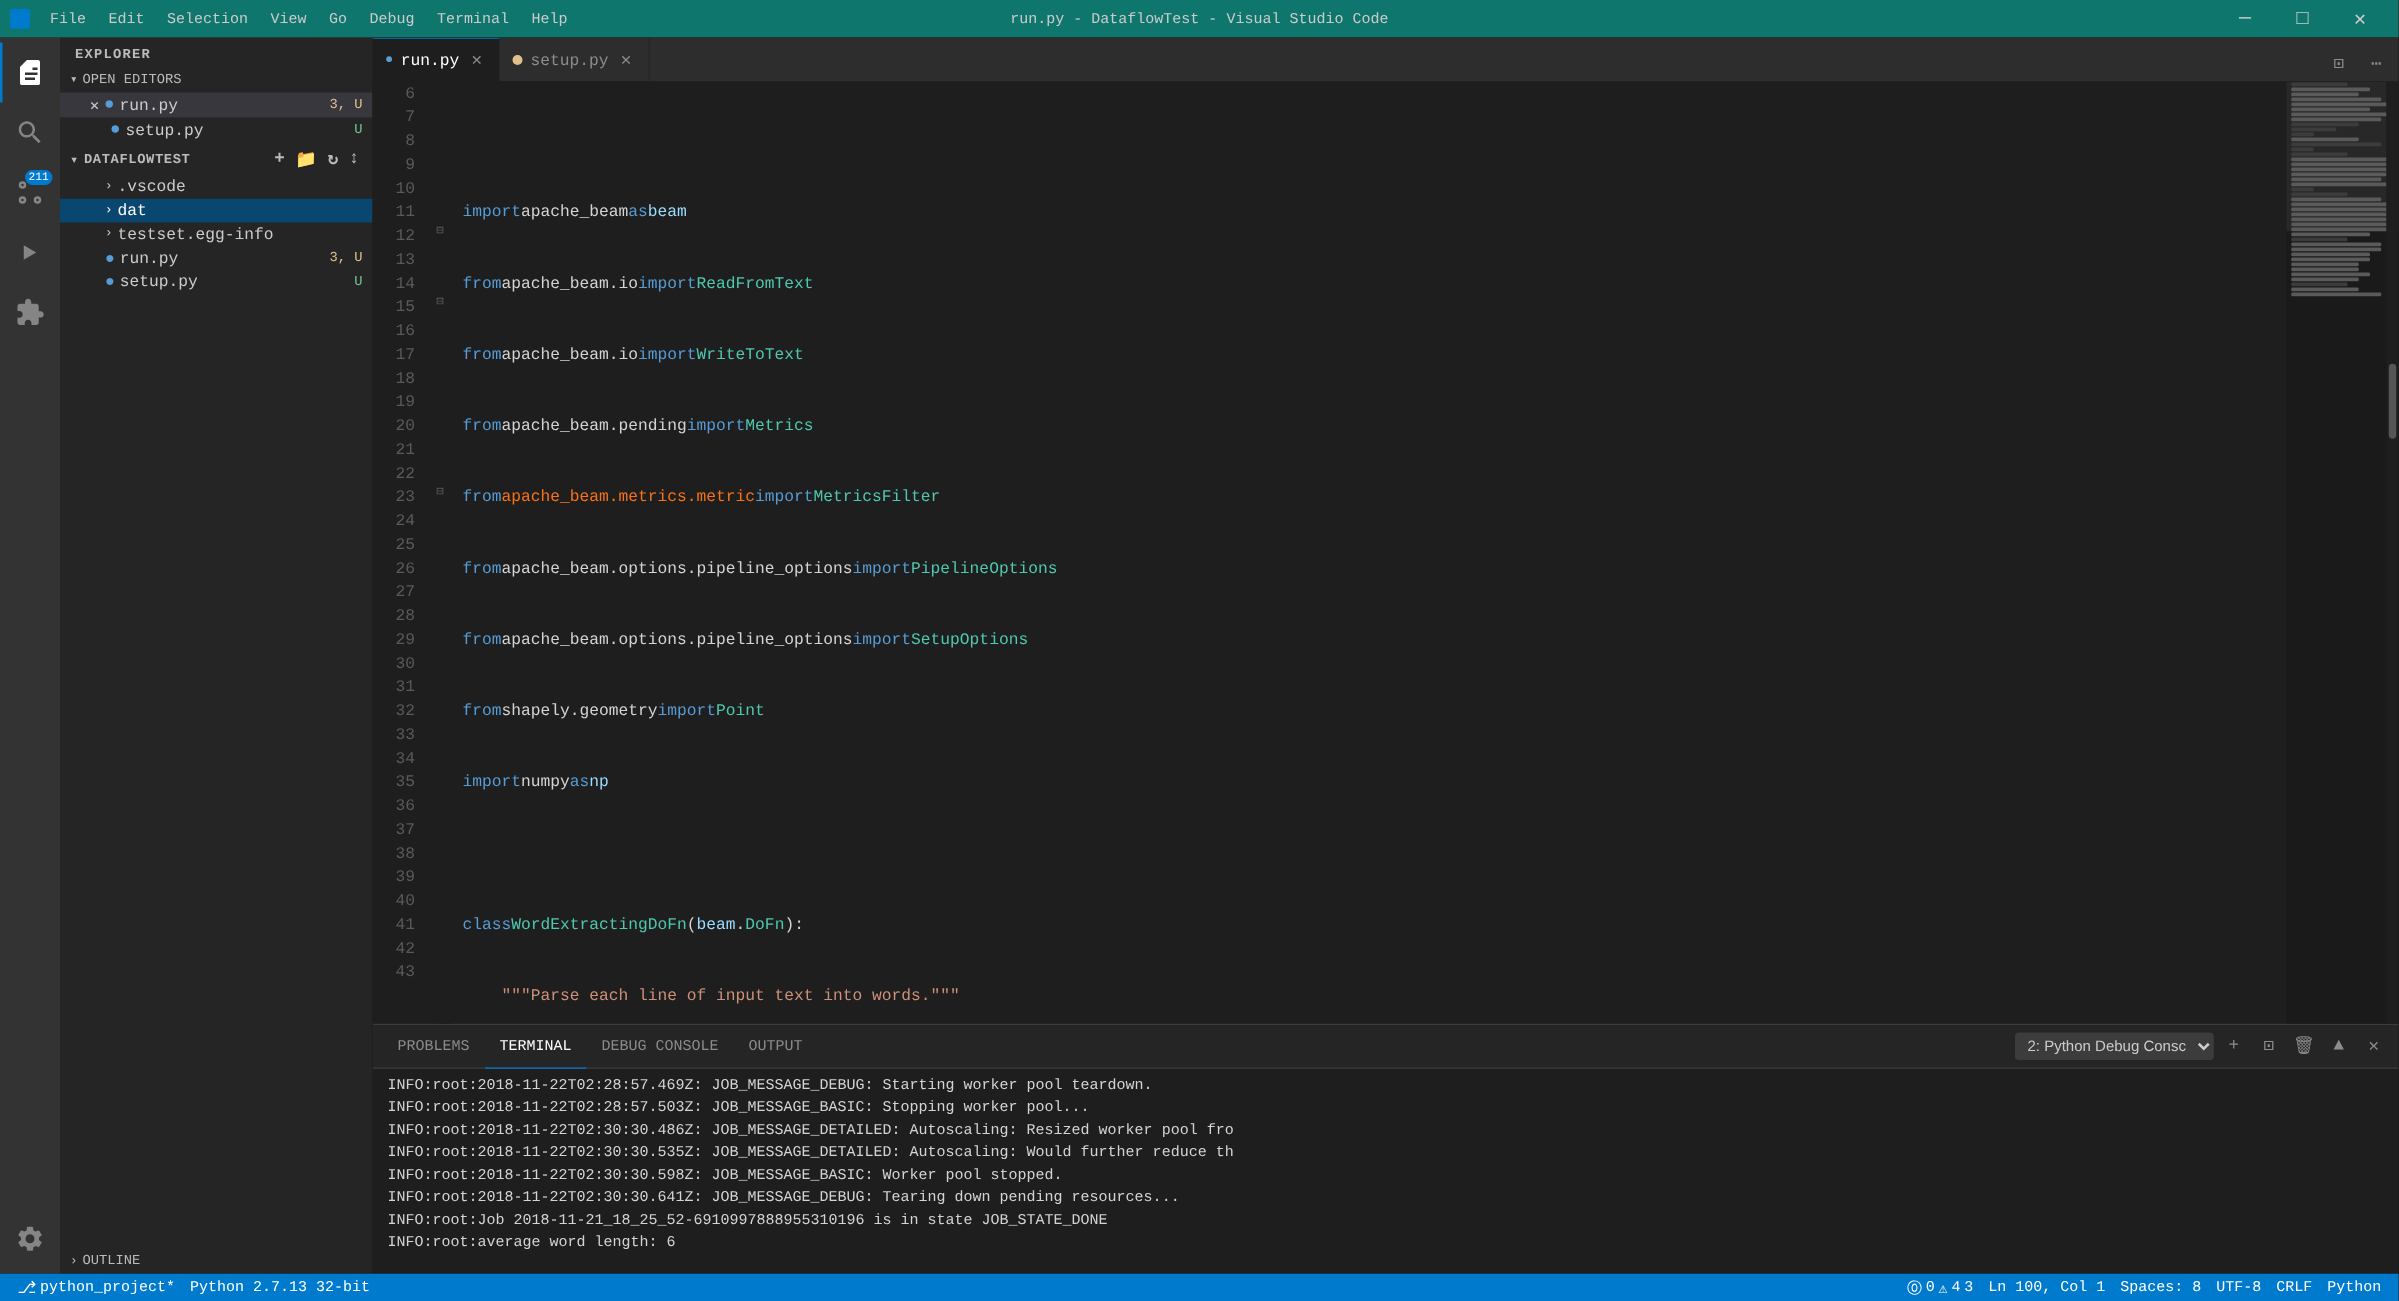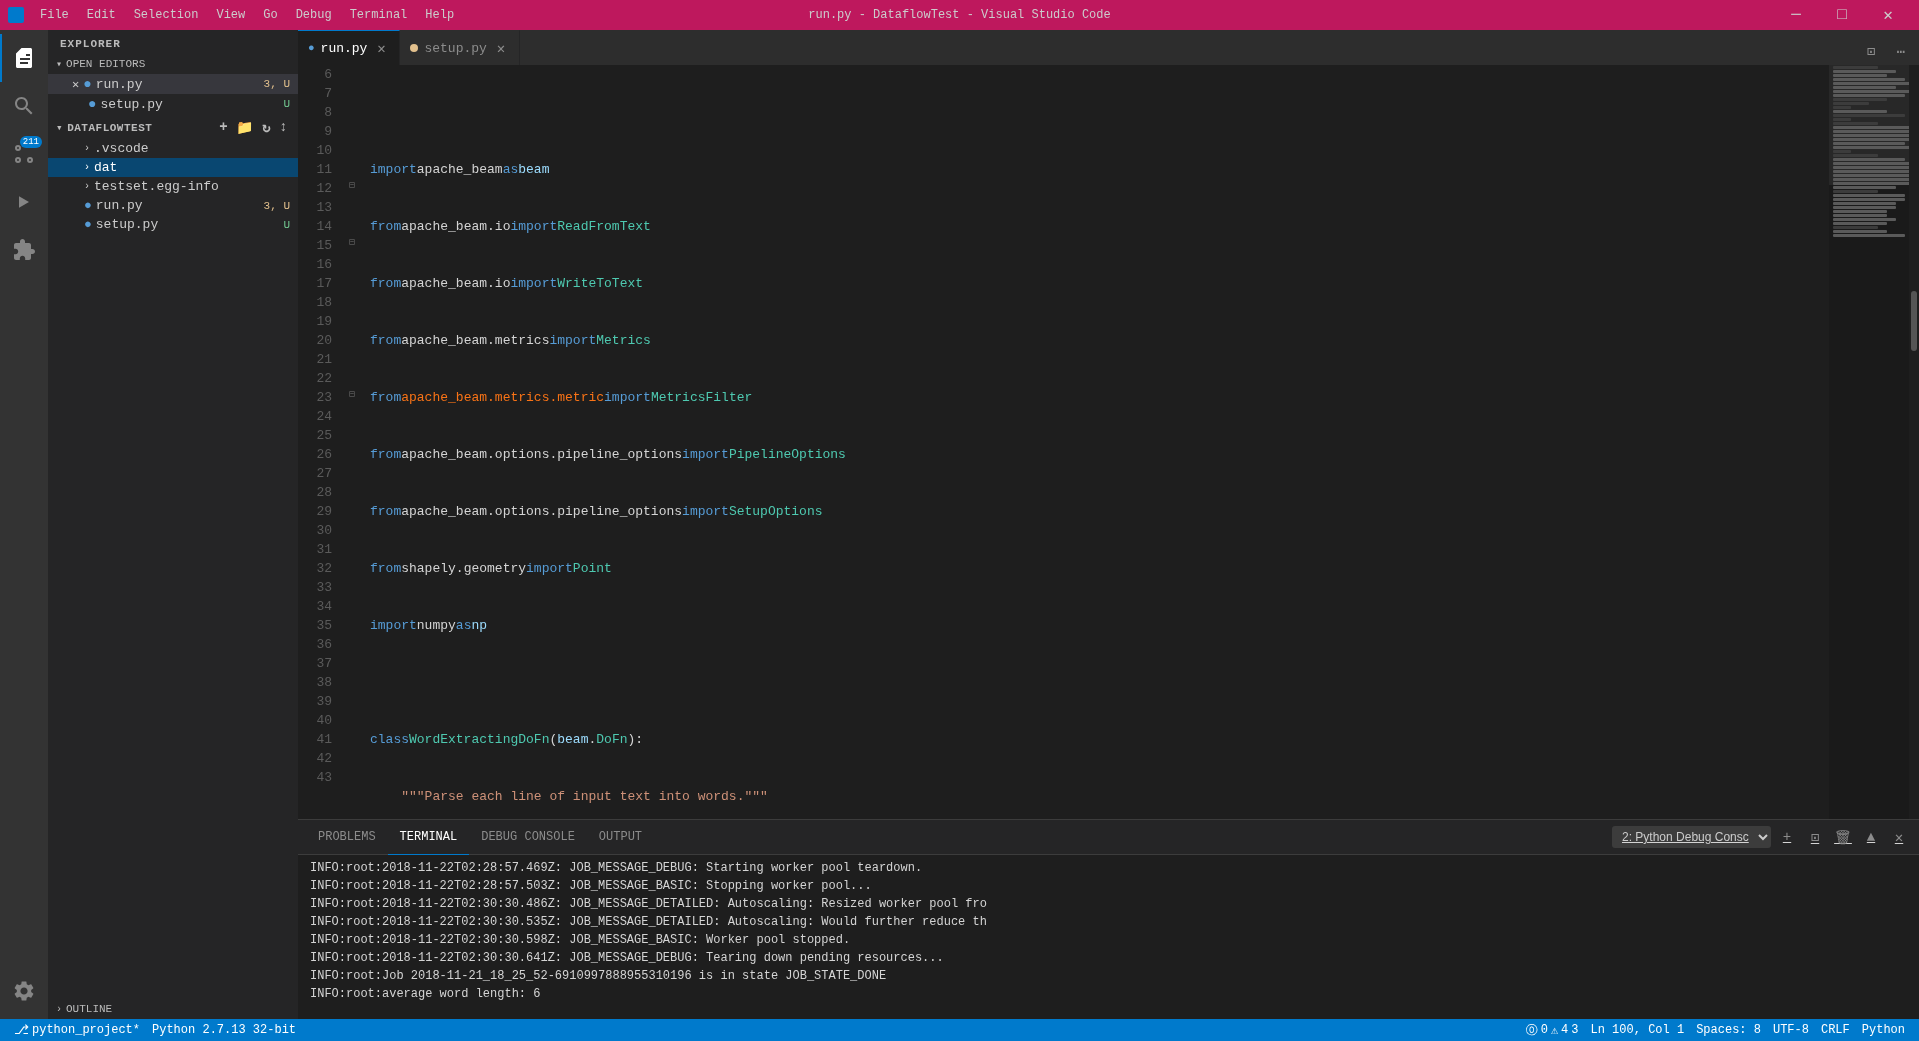--- a/index.html
+++ b/index.html
@@ -11,21 +11,21 @@
       width: 1919px;
       height: 1041px;
       overflow: hidden;
       display: flex;
       flex-direction: column;
     }
 
     
     #title-bar {
       height: 30px;
-      background: #be185d;
+      background: #0f766e;
       display: flex;
       align-items: center;
       justify-content: space-between;
       padding: 0 8px;
       flex-shrink: 0;
       user-select: none;
     }
     #title-bar .menu-items {
       display: flex;
       align-items: center;
@@ -336,21 +336,20 @@
     }
     .panel-tab.active {
       color: #ffffff;
       border-bottom: 1px solid #007acc;
     }
     .panel-tab-actions {
       margin-left: auto;
       display: flex;
       align-items: center;
       gap: 4px;
-      text-decoration: underline;
     }
     .panel-tab-action {
       width: 24px;
       height: 24px;
       display: flex;
       align-items: center;
       justify-content: center;
       color: #8c8c8c;
       cursor: pointer;
       border-radius: 3px;
@@ -684,21 +683,21 @@
             <div style="position:absolute;top:calc(6*19px);left:1px;color:#5a5a5a;font-size:10px;cursor:pointer;">⊟</div>
             <div style="position:absolute;top:calc(9*19px);left:1px;color:#5a5a5a;font-size:10px;cursor:pointer;">⊟</div>
             <div style="position:absolute;top:calc(17*19px);left:1px;color:#5a5a5a;font-size:10px;cursor:pointer;">⊟</div>
           </div>
 
           <div id="code-content">
             <div class="code-line">&nbsp;</div>
             <div class="code-line"><span class="kw">import</span> <span style="color:#d4d4d4;">apache_beam</span> <span class="kw">as</span> <span class="nm">beam</span></div>
             <div class="code-line"><span class="kw">from</span> <span style="color:#d4d4d4;">apache_beam.io</span> <span class="kw">import</span> <span class="cl">ReadFromText</span></div>
             <div class="code-line"><span class="kw">from</span> <span style="color:#d4d4d4;">apache_beam.io</span> <span class="kw">import</span> <span class="cl">WriteToText</span></div>
-            <div class="code-line"><span class="kw">from</span> <span style="color:#d4d4d4;">apache_beam.metrics</span> <span class="kw">import</span> <span class="cl">Metrics</span></div>
+            <div class="code-line"><span class="kw">from</span> <span style="color:#d4d4d4;">apache_beam.pending</span> <span class="kw">import</span> <span class="cl">Metrics</span></div>
             <div class="code-line"><span class="kw">from</span> <span style="color:#f97316;">apache_beam.metrics.metric</span> <span class="kw">import</span> <span class="cl">MetricsFilter</span></div>
             <div class="code-line"><span class="kw">from</span> <span style="color:#d4d4d4;">apache_beam.options.pipeline_options</span> <span class="kw">import</span> <span class="cl">PipelineOptions</span></div>
             <div class="code-line"><span class="kw">from</span> <span style="color:#d4d4d4;">apache_beam.options.pipeline_options</span> <span class="kw">import</span> <span class="cl">SetupOptions</span></div>
             <div class="code-line"><span class="kw">from</span> <span style="color:#d4d4d4;">shapely.geometry</span> <span class="kw">import</span> <span class="cl">Point</span></div>
             <div class="code-line"><span class="kw">import</span> <span style="color:#d4d4d4;">numpy</span> <span class="kw">as</span> <span class="nm">np</span></div>
             <div class="code-line">&nbsp;</div>
             <div class="code-line"><span class="kw">class</span> <span class="cl">WordExtractingDoFn</span><span style="color:#d4d4d4;">(</span><span class="nm">beam</span><span style="color:#d4d4d4;">.</span><span class="cl">DoFn</span><span style="color:#d4d4d4;">):</span></div>
             <div class="code-line"><span style="color:#d4d4d4;">    </span><span class="st">"""Parse each line of input text into words."""</span></div>
             
             

